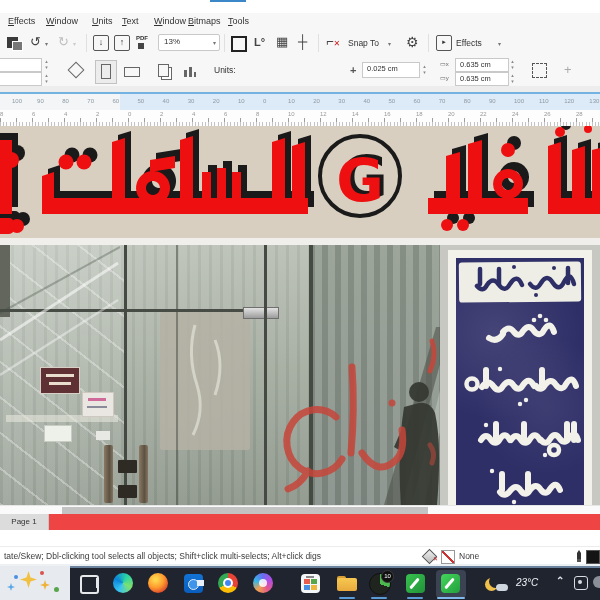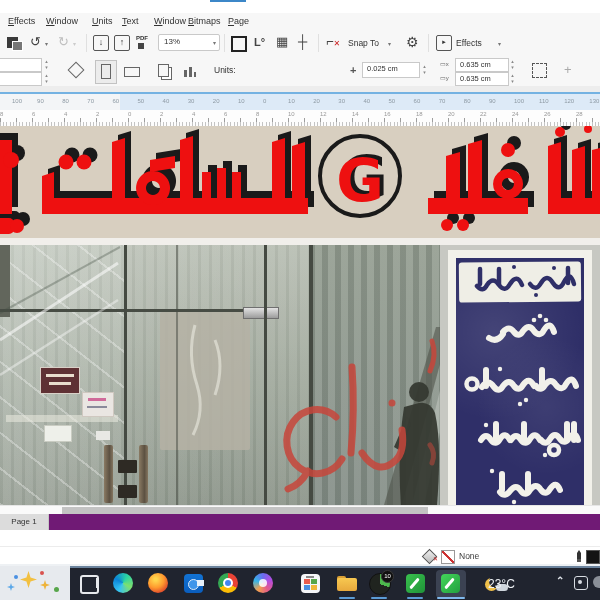--- a/index.html
+++ b/index.html
@@ -81,21 +81,21 @@
   #sign{left:440px;top:0;width:160px;height:260px;background:#c7c8c2;}
   #signwhite{position:absolute;left:8px;top:5px;width:144px;height:255px;background:#f2f1ea;}
   #signnavy{position:absolute;left:16px;top:13px;width:128px;height:247px;background:#2f2f68;
     background-image:radial-gradient(circle at 30% 30%,rgba(255,255,255,.10),rgba(255,255,255,0) 45%),
                      radial-gradient(circle at 70% 60%,rgba(255,255,255,.07),rgba(255,255,255,0) 40%);}
   #signtop{position:absolute;left:3px;top:4px;width:122px;height:40px;background:#efeee6;border-radius:3px;transform:rotate(-.6deg);}
 
   
   #hscroll{top:505px;left:0;width:600px;height:9px;background:#fafafa;border-top:1px solid #e6e6e6;}
   #hthumb{position:absolute;left:62px;top:1px;width:366px;height:7px;background:#c3c3c3;}
-  #pagebar{top:514px;left:0;width:600px;height:16px;background:#701a75;border-bottom:1px solid #e2e2e2;}
+  #pagebar{top:514px;left:0;width:600px;height:16px;background:#ef4444;border-bottom:1px solid #e2e2e2;}
   #pagetab{position:absolute;left:0;top:0;width:48px;height:16px;background:#dcdcdc;border-right:1px solid #c6c6c6;
     font-size:8px;color:#333;text-align:center;line-height:16px;}
   #whitegap{top:530px;left:0;width:600px;height:16px;background:#ffffff;}
   #statusbar{top:546px;left:0;width:600px;height:18px;background:#fff;border-top:1px solid #ececec;font-size:8.5px;color:#3c3c3c;}
   #statushint{position:absolute;left:4px;top:4px;white-space:nowrap;}
   #filldiamond{position:absolute;left:424px;top:4px;width:9px;height:9px;border:1.5px solid #555;transform:rotate(45deg);
     background:linear-gradient(135deg,#eee,#bbb);}
   #fillx{position:absolute;left:433px;top:10px;width:5px;height:5px;font-size:6px;color:#cc2222;line-height:5px;}
   #noneswatch{position:absolute;left:441px;top:3px;width:12px;height:12px;background:#fff;border:1px solid #999;
     background-image:linear-gradient(45deg,transparent 44%,#cc3333 44% 56%,transparent 56%);}
@@ -106,38 +106,38 @@
 
   
   #taskbar{top:566px;left:0;width:600px;height:34px;background:#20242f;}
   #widgetzone{position:absolute;left:0;top:0;width:70px;height:34px;background:#e7eaee;}
   .star4{position:absolute;background:#f2c041;clip-path:polygon(50% 0,62% 38%,100% 50%,62% 62%,50% 100%,38% 62%,0 50%,38% 38%);}
   .dot{position:absolute;border-radius:50%;}
   #tbline{position:absolute;left:70px;top:0;width:530px;height:2px;background:#9fc3e8;opacity:.6;}
   .tico{position:absolute;top:7px;width:20px;height:20px;border-radius:50%;}
   .tsq{position:absolute;top:8px;width:19px;height:19px;border-radius:4px;}
   .underl{position:absolute;top:31px;height:2px;background:#5b9bd5;border-radius:1px;}
-  #temp{position:absolute;left:488px;top:11px;color:#eef2f6;font-size:12px;}
+  #temp{position:absolute;left:516px;top:11px;color:#eef2f6;font-size:10px;font-style:italic;}
   #chev{position:absolute;left:556px;top:9px;color:#dfe4ea;font-size:10px;font-weight:bold;}
 </style>
 </head>
 <body>
 
 <div id="stage">
 
   <div id="tabline" class="ab"></div>
 
   <div id="menubar" class="ab">
     <span class="mi" style="left:8px">Effects</span>
     <span class="mi" style="left:46px">Window</span>
     <span class="mi" style="left:92px">Units</span>
     <span class="mi" style="left:122px">Text</span>
     <span class="mi" style="left:154px">Window</span>
     <span class="mi" style="left:188px">Bitmaps</span>
-    <span class="mi" style="left:228px">Page</span>
+    <span class="mi" style="left:228px">Tools</span>
   </div>
 
   <div id="toolbar" class="ab">
     <span class="ab" style="left:7px;top:7px;width:11px;height:11px;background:#3a3a3a"></span>
     <span class="ab" style="left:12px;top:11px;width:9px;height:8px;background:#777;border:1px solid #fff"></span>
     <span class="tbtn" style="left:30px">↺</span>
     <span class="caret" style="left:45px">▾</span>
     <span class="tbtn" style="left:58px;color:#c0c0c0">↻</span>
     <span class="caret" style="left:73px;color:#ccc">▾</span>
     <span class="sep" style="left:86px"></span>
@@ -422,20 +422,21 @@
   <div id="hscroll" class="ab">
     <div id="hthumb"></div>
   </div>
 
   <div id="pagebar" class="ab">
     <div id="pagetab">Page 1</div>
   </div>
   <div id="whitegap" class="ab"></div>
 
   <div id="statusbar" class="ab">
+    <span id="statushint">tate/Skew; Dbl-clicking tool selects all objects; Shift+click multi-selects; Alt+click digs</span>
     <span id="filldiamond"></span>
     <span id="fillx">✕</span>
     <span id="noneswatch"></span>
     <span id="nonelabel">None</span>
     <svg id="penicon" viewBox="0 0 6 12">
       <polygon points="3,0 5,3 5,9 1,9 1,3" fill="#333"></polygon>
         <rect x="1" y="9" width="4" height="3" fill="#555"></rect>
     </svg>
     <span id="blackswatch"></span>
   </div>

